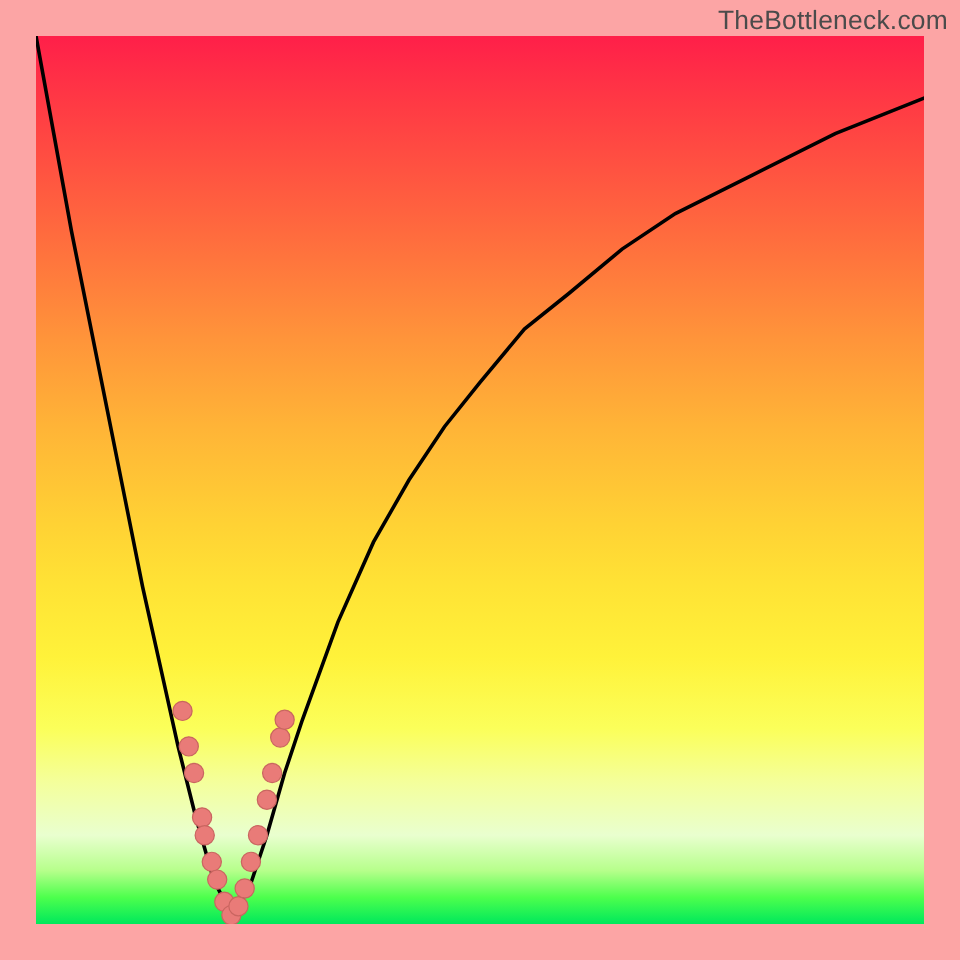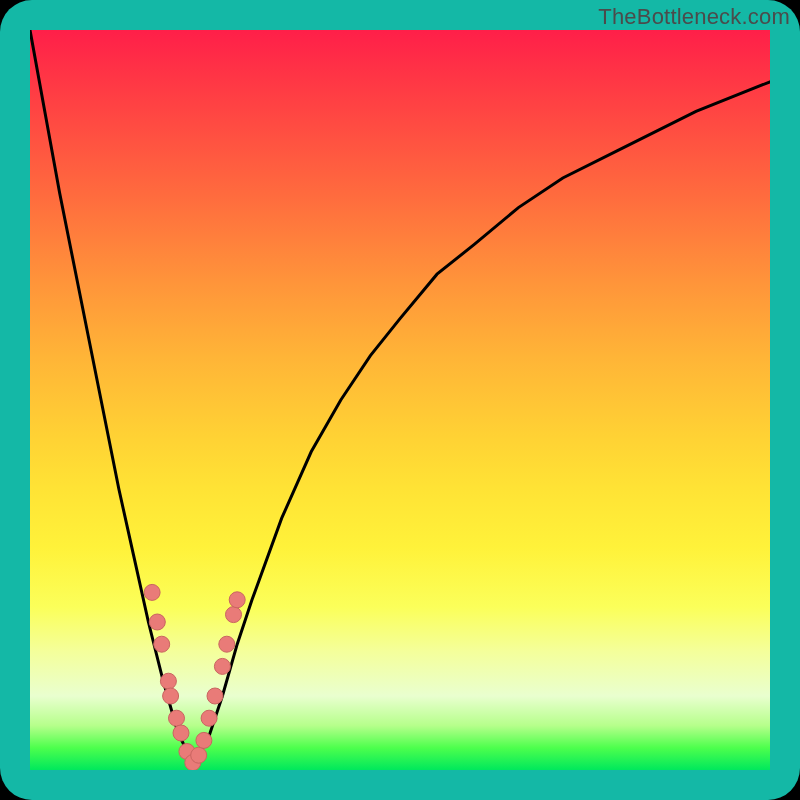--- a/index.html
+++ b/index.html
@@ -7,22 +7,21 @@
     padding: 0;
     width: 800px;
     height: 800px;
     overflow: hidden;
     background: #000;
     font-family: Arial, Helvetica, sans-serif;
   }
   .frame {
     position: absolute;
     inset: 0;
-    background: #14b8a6;
-    border-radius: 32px;
+    background: #fca5a5;
   }
   .plot {
     position: absolute;
     
     left: 30px;
     top: 30px;
     width: 740px;
     height: 740px;
     overflow: hidden;
   }

